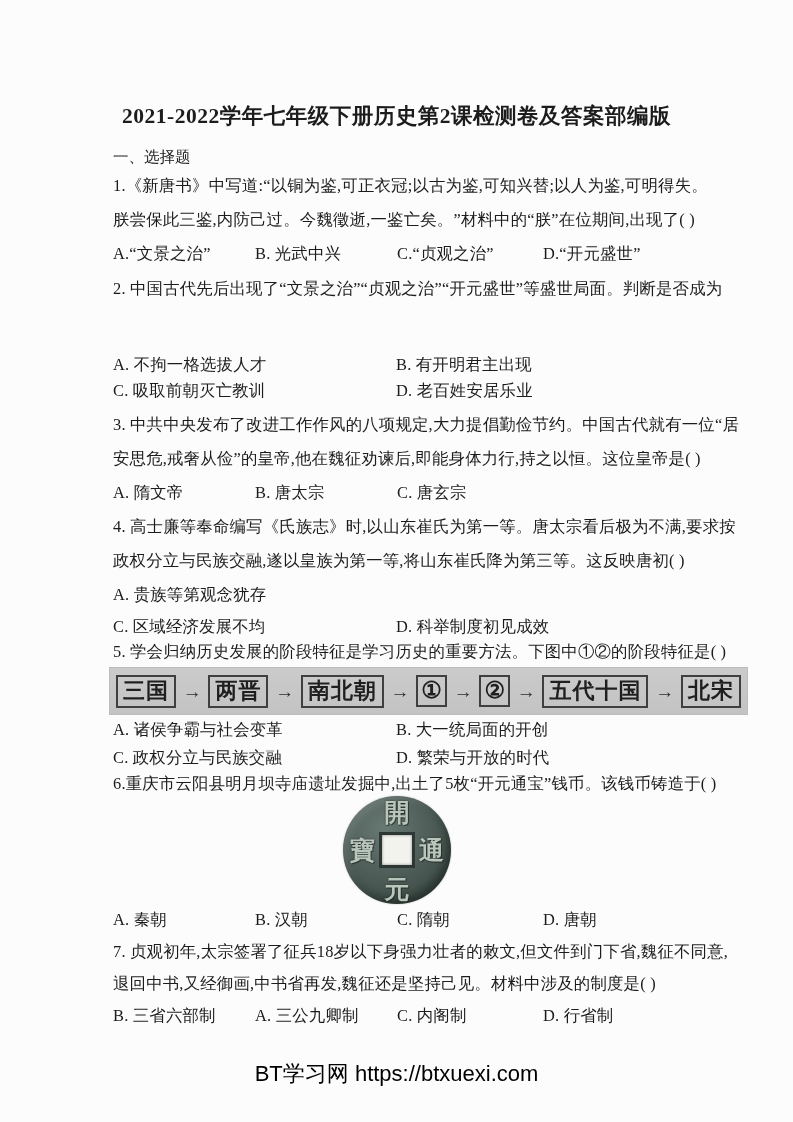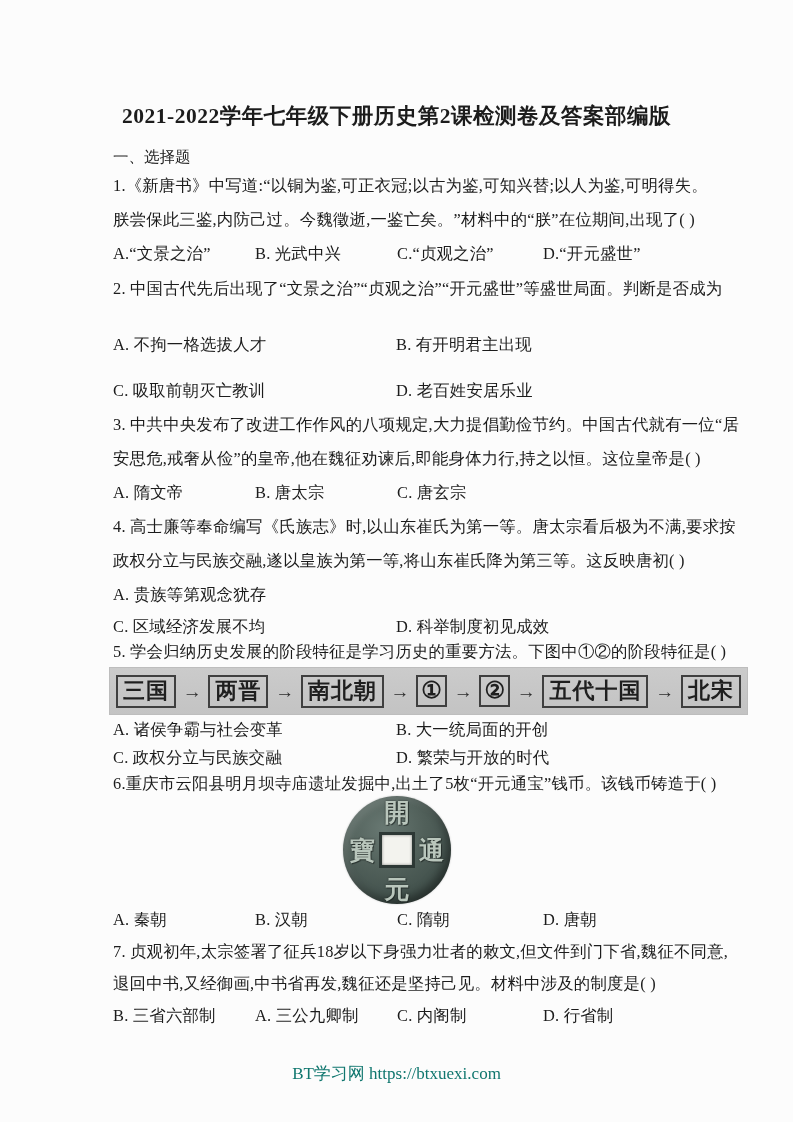--- a/index.html
+++ b/index.html
@@ -26,21 +26,21 @@
   .tline{
     position:absolute;left:113px;width:586px;height:28px;line-height:28px;
     font-size:16.4px;white-space:nowrap;letter-spacing:.2px;
   }
   .opt4{display:grid;grid-template-columns:142px 142px 146px auto;}
   .opt2{display:grid;grid-template-columns:283px auto;}
   .opt4 span,.opt2 span{white-space:nowrap;}
 
   
   #r-q1l1{top:172px}#r-q1l2{top:206px}#r-q1opt{top:240px}
-  #r-q2l1{top:275px}#r-q2l2{top:309px}#r-q2ab{top:331px}#r-q2cd{top:377px}
+  #r-q2l1{top:275px}#r-q2l2{top:309px}#r-q2ab{top:351px}#r-q2cd{top:377px}
   #r-q3l1{top:411px}#r-q3l2{top:445px}#r-q3opt{top:479px}
   #r-q4l1{top:513px}#r-q4l2{top:547px}#r-q4ab{top:581px}#r-q4cd{top:613px}
   #r-q5l1{top:638px}#r-q5ab{top:716px}#r-q5cd{top:744px}
   #r-q6l1{top:770px}#r-q6opt{top:906px}
   #r-q7l1{top:938px}#r-q7l2{top:970px}#r-q7opt{top:1002px}
 
   
   .timeline{
     position:absolute;left:110px;top:668px;width:637px;height:46px;
     background:linear-gradient(180deg,#cbcbcb,#c3c3c3);
@@ -73,22 +73,22 @@
     position:absolute;color:#b9c6bc;font-weight:bold;font-size:25px;line-height:1;
     text-shadow:0 0 2px rgba(0,0,0,.55),1px 1px 0 rgba(35,45,41,.65);
   }
   .cc-top{left:50%;top:4px;transform:translateX(-50%);}
   .cc-bottom{left:50%;bottom:2px;transform:translateX(-50%);}
   .cc-left{left:7px;top:50%;transform:translateY(-50%);}
   .cc-right{right:7px;top:50%;transform:translateY(-50%);}
 
   .page-footer{
     position:absolute;top:1062px;left:0;width:793px;height:24px;line-height:24px;
-    text-align:center;color:#0f766e;font-size:17px;
-    font-family:Liberation Serif, serif;
+    text-align:center;color:#000000;font-size:22px;
+    font-family:Liberation Sans, sans-serif;
     white-space:nowrap;
   }
 </style>
 </head>
 <body>
 
 <div class="page">
 
   <div class="doc-title">2021-2022学年七年级下册历史第2课检测卷及答案部编版</div>
   <div class="section-heading">一、选择题</div>

